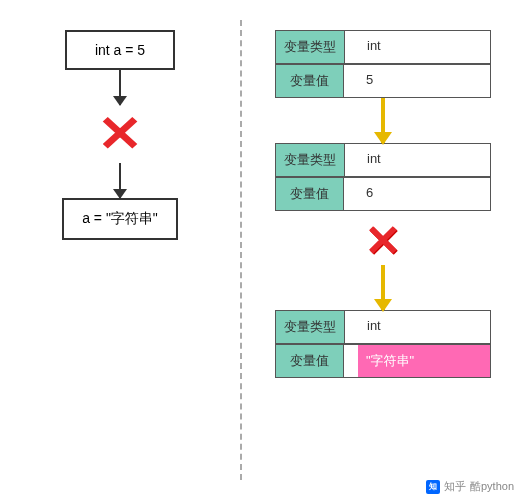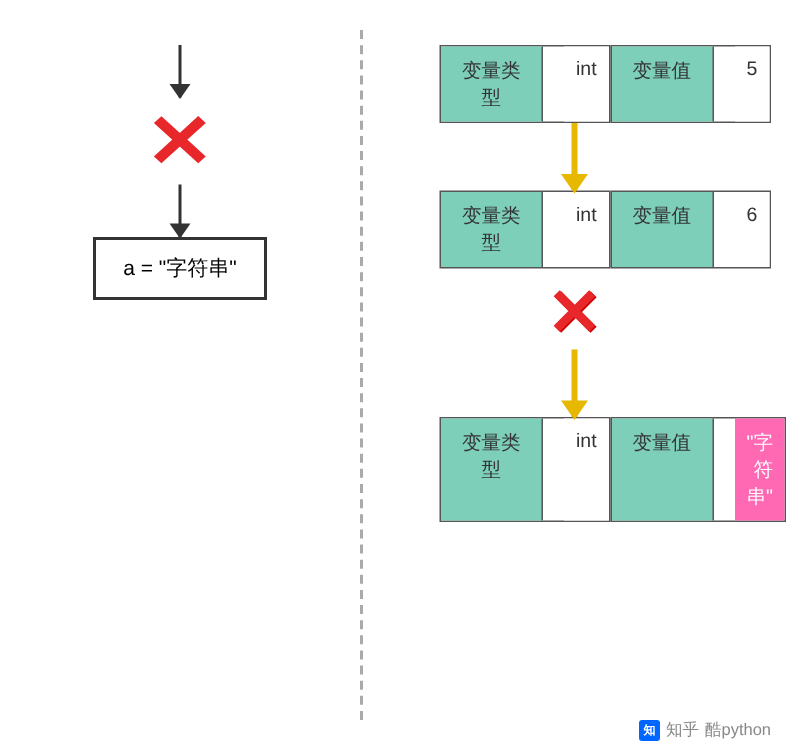--- a/index.html
+++ b/index.html
@@ -81,22 +81,22 @@
       display: flex;
       flex-direction: column;
       align-items: center;
       padding-top: 10px;
       gap: 0;
       position: relative;
     }
 
     .memory-block {
       display: flex;
-      flex-direction: row;
-      width: 180px;
+      flex-direction: column;
+      width: 216px;
     }
 
     .memory-row {
       display: flex;
       border: 1px solid #555;
     }
 
     .memory-label {
       background: #7ecfba;
       color: #333;
@@ -107,21 +107,21 @@
       border-right: 1px solid #555;
       font-weight: 500;
     }
 
     .memory-value {
       background: #fff;
       color: #333;
       font-size: 13px;
       padding: 7px 8px;
       flex: 1;
-      text-align: right;
+      text-align: left;
       font-weight: 500;
       margin-left: 14px;
     }
 
     .memory-value.pink {
       background: #ff69b4;
       color: #fff;
     }
 
     .yellow-arrow {
@@ -186,20 +186,21 @@
       transform: scaleX(1.1);
     }
   </style>
 </head>
 <body>
 
 <div class="main-container">
 
   <div class="left-panel">
     <div class="flowchart">
+      <div class="flow-box">int a = 5</div>
       <div class="arrow-down"></div>
       <div class="x-icon">✕</div>
       <div class="arrow-down"></div>
       <div class="flow-box">a = "字符串"</div>
     </div>
   </div>
 
   <div class="divider"></div>
 
   <div class="right-panel">

